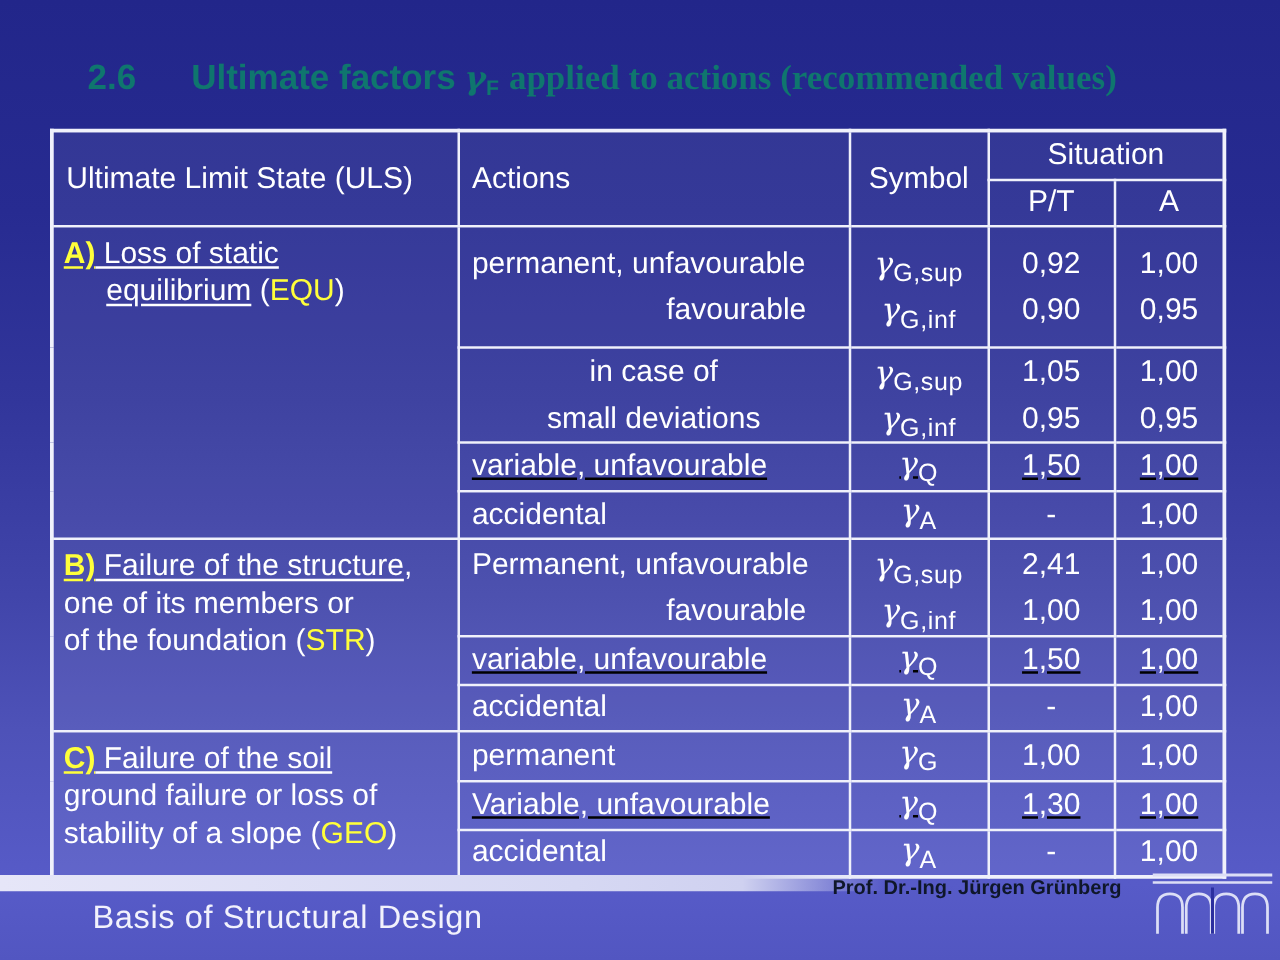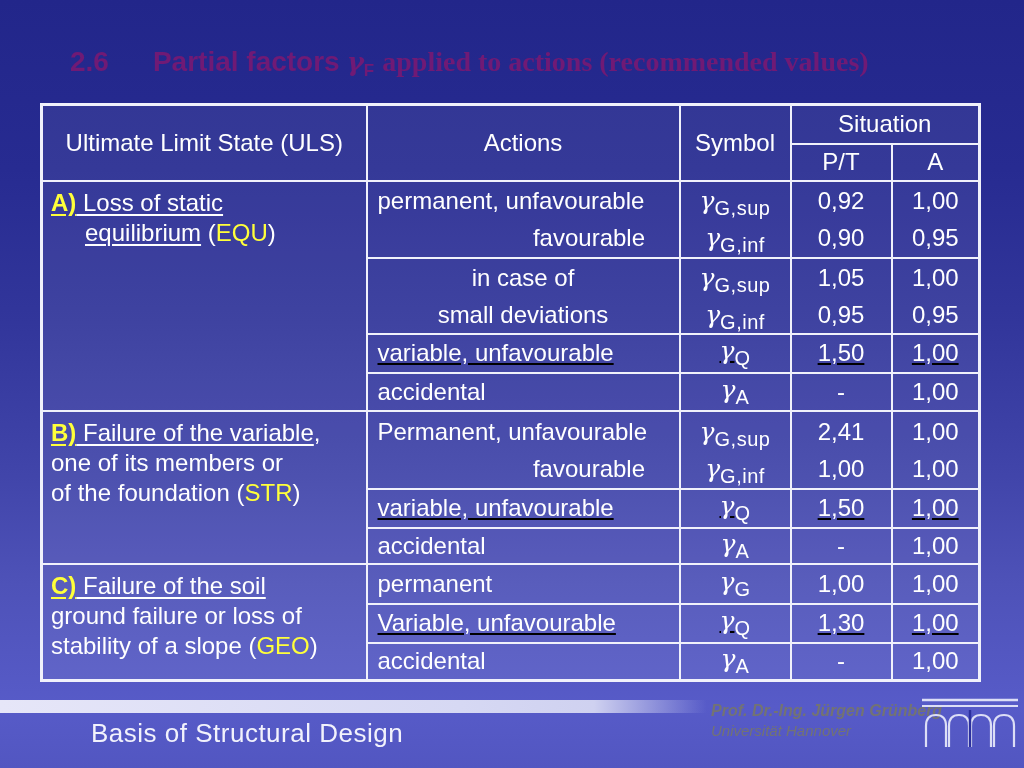--- a/index.html
+++ b/index.html
@@ -5,73 +5,73 @@
   html,body{margin:0;padding:0;}
   body{
     width:1024px;height:768px;overflow:hidden;
     font-family:"Liberation Sans",sans-serif;
     background:linear-gradient(180deg,#22268a 0%,#272b91 22%,#32369b 42%,#4145aa 62%,#4e52b8 76%,#575bc8 92%,#5256c1 100%);
     position:relative;
   }
   
   .slide-title{
     position:absolute;left:70px;top:46px;display:flex;gap:44px;
-    color:#701a75;font-size:28px;font-weight:bold;white-space:nowrap;
+    color:#0f766e;font-size:28px;font-weight:bold;white-space:nowrap;
   }
   .gamma-t{font-family:"DejaVu Serif",serif;font-style:italic;font-weight:bold;font-size:26px;margin-left:7px;}
   .tsub{font-size:17px;font-weight:bold;vertical-align:-5px;}
   .tpost{margin-left:8px;font-family:Liberation Serif, serif;}
   
   table.factors{
     position:absolute;left:40px;top:103px;width:938px;
     border-collapse:collapse;table-layout:fixed;
     border:3px solid #f0f1fb;
   }
   table.factors td{
     border:2px solid #f0f1fb;
     background:rgba(255,255,255,0.065);
     color:#ffffff;font-size:24px;padding:0 10px;
     vertical-align:middle;overflow:hidden;
   }
-  td.hdr{vertical-align:top;padding-top:5px;text-align:center;}
+  td.hdr{vertical-align:top;padding-top:5px;}
   .yl{color:#ffff3a;}
   .b{font-weight:bold;}
   .u{text-decoration:underline;text-underline-offset:3px;}
   .cen{text-align:center;}
   .uls-cell{vertical-align:top !important;padding:6px 6px 0 8px !important;line-height:30px;}
   .uls-line{white-space:nowrap;}
   .indent{padding-left:34px;}
   .cl{height:37px;line-height:37px;white-space:nowrap;}
   .l2fav{padding-left:132px;text-align:center;}
   td.sym,td.num{text-align:center;padding:0 4px;}
   .gamma{font-family:"DejaVu Serif",serif;font-style:italic;font-size:25px;}
   td.sym sub{font-size:20px;vertical-align:-6px;letter-spacing:0.5px;}
   tr.h1{height:39px;} tr.h2{height:37px;}
-  tr.d1{height:77px;} tr.d2{height:76px;margin-top:12px;} tr.d3{height:78px;}
+  tr.d1{height:97px;} tr.d2{height:76px;margin-top:12px;} tr.d3{height:78px;}
   tr.s1{height:39px;text-decoration:underline;} tr.s2{height:38px;} tr.s3{height:36px;} tr.s4{height:40px;}
   
   .light-bar{
     position:absolute;left:0;top:700px;width:1024px;height:13px;
     background:linear-gradient(90deg,#e6e6f8 0%,#d6d8f3 45%,#cfd1f0 58%,rgba(207,209,240,0) 69%);
   }
   .course-label{
-    position:absolute;left:91px;top:718px;
+    position:absolute;left:74px;top:718px;
     color:#f2f2fc;font-size:26px;letter-spacing:0.5px;
   }
-  .credit{position:absolute;left:711px;top:701px;color:#737373;line-height:20px;font-style:italic;}
+  .credit{position:absolute;left:666px;top:701px;color:#0f172a;line-height:20px;}
   .credit .p1{font-size:16px;font-weight:bold;}
   .credit .p2{font-size:15px;}
   .logo{position:absolute;left:922px;top:694px;}
 </style>
 </head>
 <body>
 
 <div class="slide-title">
   <span>2.6</span>
-  <span><span>Partial factors</span><span class="gamma-t">γ</span><sub class="tsub">F</sub><span class="tpost">applied to actions (recommended values)</span></span>
+  <span><span>Ultimate factors</span><span class="gamma-t">γ</span><sub class="tsub">F</sub><span class="tpost">applied to actions (recommended values)</span></span>
 </div>
 
 <table class="factors">
   <colgroup>
     <col style="width:325px">
       <col style="width:313px">
       <col style="width:111px">
       <col style="width:101px">
       <col style="width:88px">
   </colgroup>
@@ -136,21 +136,21 @@
   </tr>
   <tr class="s2">
     <td>accidental</td>
     <td class="sym"><span class="gamma">γ</span><sub>A</sub></td>
     <td class="num">-</td>
     <td class="num">1,00</td>
   </tr>
 
   <tr class="d3">
     <td class="uls-cell" rowspan="3">
-      <div class="uls-line"><span class="yl b u">B)</span><span class="u"> Failure of the variable</span><span>,</span></div>
+      <div class="uls-line"><span class="yl b u">B)</span><span class="u"> Failure of the structure</span><span>,</span></div>
       <div class="uls-line">one of its members or</div>
       <div class="uls-line"><span>of the foundation (</span><span class="yl">STR</span><span>)</span></div>
     </td>
     <td>
       <div class="cl">Permanent, unfavourable</div>
       <div class="cl l2fav">favourable</div>
     </td>
     <td class="sym">
       <div class="cl"><span class="gamma">γ</span><sub>G,sup</sub></div>
       <div class="cl"><span class="gamma">γ</span><sub>G,inf</sub></div>
@@ -200,21 +200,20 @@
     <td class="num">-</td>
     <td class="num">1,00</td>
   </tr>
 </tbody>
   </table>
 
 <div class="light-bar"></div>
 <div class="course-label">Basis of Structural Design</div>
 <div class="credit">
   <div class="p1">Prof. Dr.-Ing. Jürgen Grünberg</div>
-  <div class="p2">Universität Hannover</div>
 </div>
 <div class="logo">
   <svg width="96" height="60" viewBox="0 0 96 60">
     <line x1="0" y1="6" x2="96" y2="6" stroke="#dcdef6" stroke-width="2.4"></line>
     <line x1="0" y1="12" x2="96" y2="12" stroke="#dcdef6" stroke-width="2"></line>
     <path d="M4 53 V32 Q4 21 14 21 Q24 21 24 32 V53" fill="none" stroke="#dcdef6" stroke-width="2.2"></path>
     <path d="M27 53 V32 Q27 21 37 21 Q47 21 47 32 V53" fill="none" stroke="#dcdef6" stroke-width="2.2"></path>
     <path d="M49 53 V32 Q49 21 59 21 Q69 21 69 32 V53" fill="none" stroke="#dcdef6" stroke-width="2.2"></path>
     <path d="M72 53 V32 Q72 21 82 21 Q92 21 92 32 V53" fill="none" stroke="#dcdef6" stroke-width="2.2"></path>
     <line x1="48" y1="16" x2="48" y2="53" stroke="#2b2f9e" stroke-width="2.4"></line>

